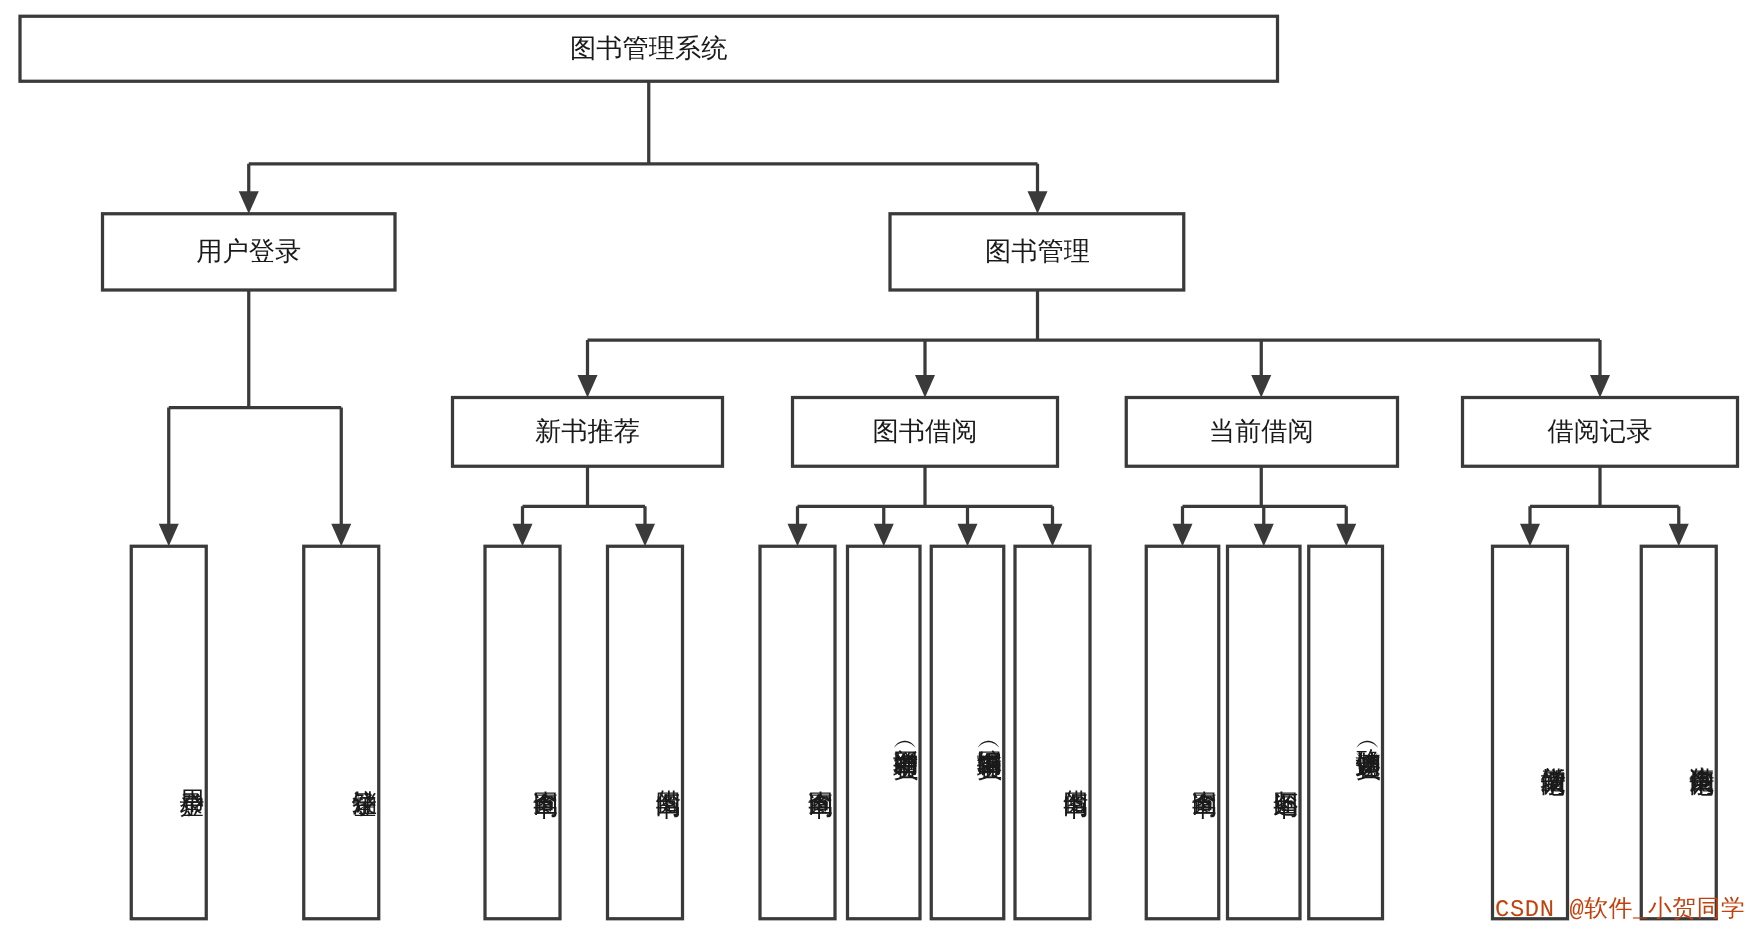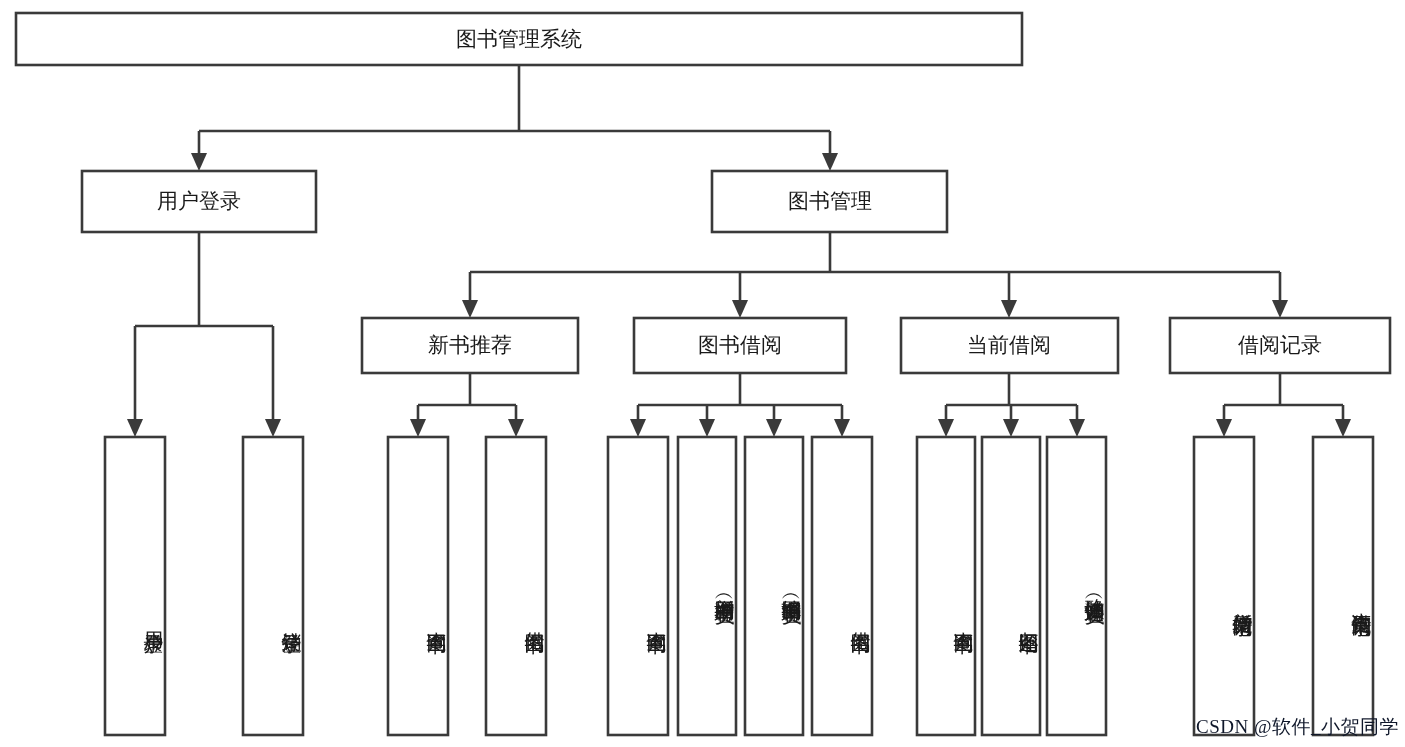--- a/index.html
+++ b/index.html
@@ -61,23 +61,23 @@
     text-orientation: upright;
     white-space: nowrap;
     letter-spacing: 1px;
     display: flex;
     align-items: flex-start;
     justify-content: center;
     pointer-events: none;
   }
   .watermark {
     position: absolute;
-    font-family: Liberation Serif, serif;
+    font-family: Liberation Mono, monospace;
     font-size: 19px;
-    color: #0f172a;
+    color: #c2410c;
     white-space: nowrap;
     letter-spacing: 0.5px;
   }
 </style>
 </head>
 <body>
 
 <div id="diagram-root">
 
   <svg id="diagram-svg" viewBox="0 0 1405 747">

